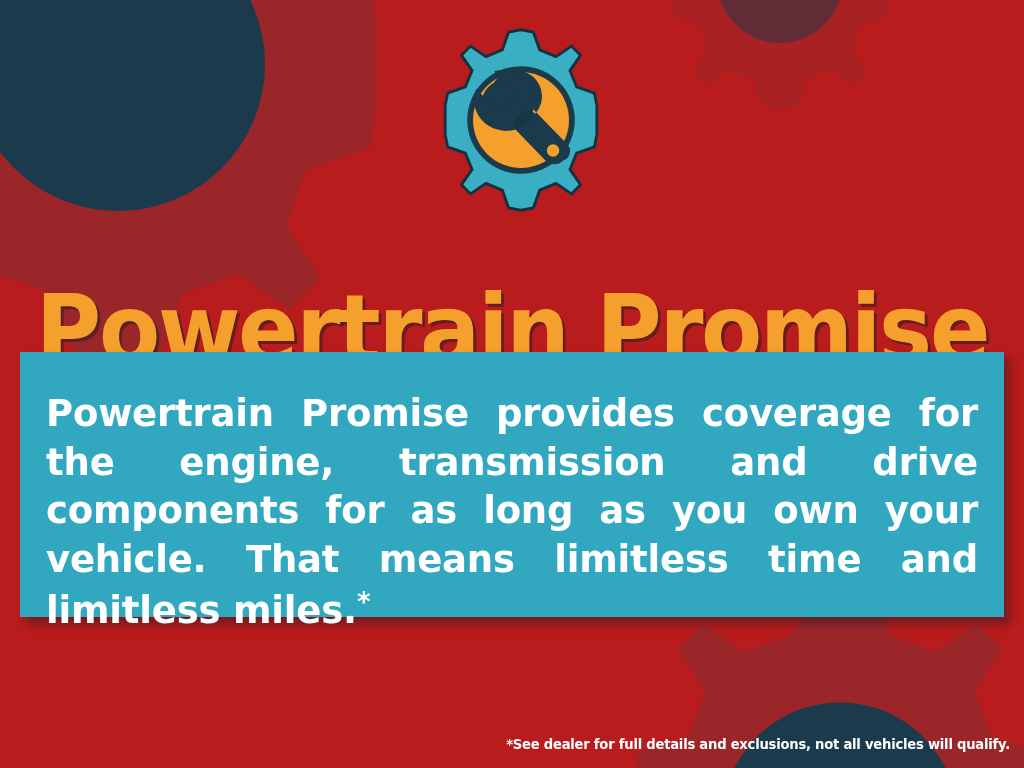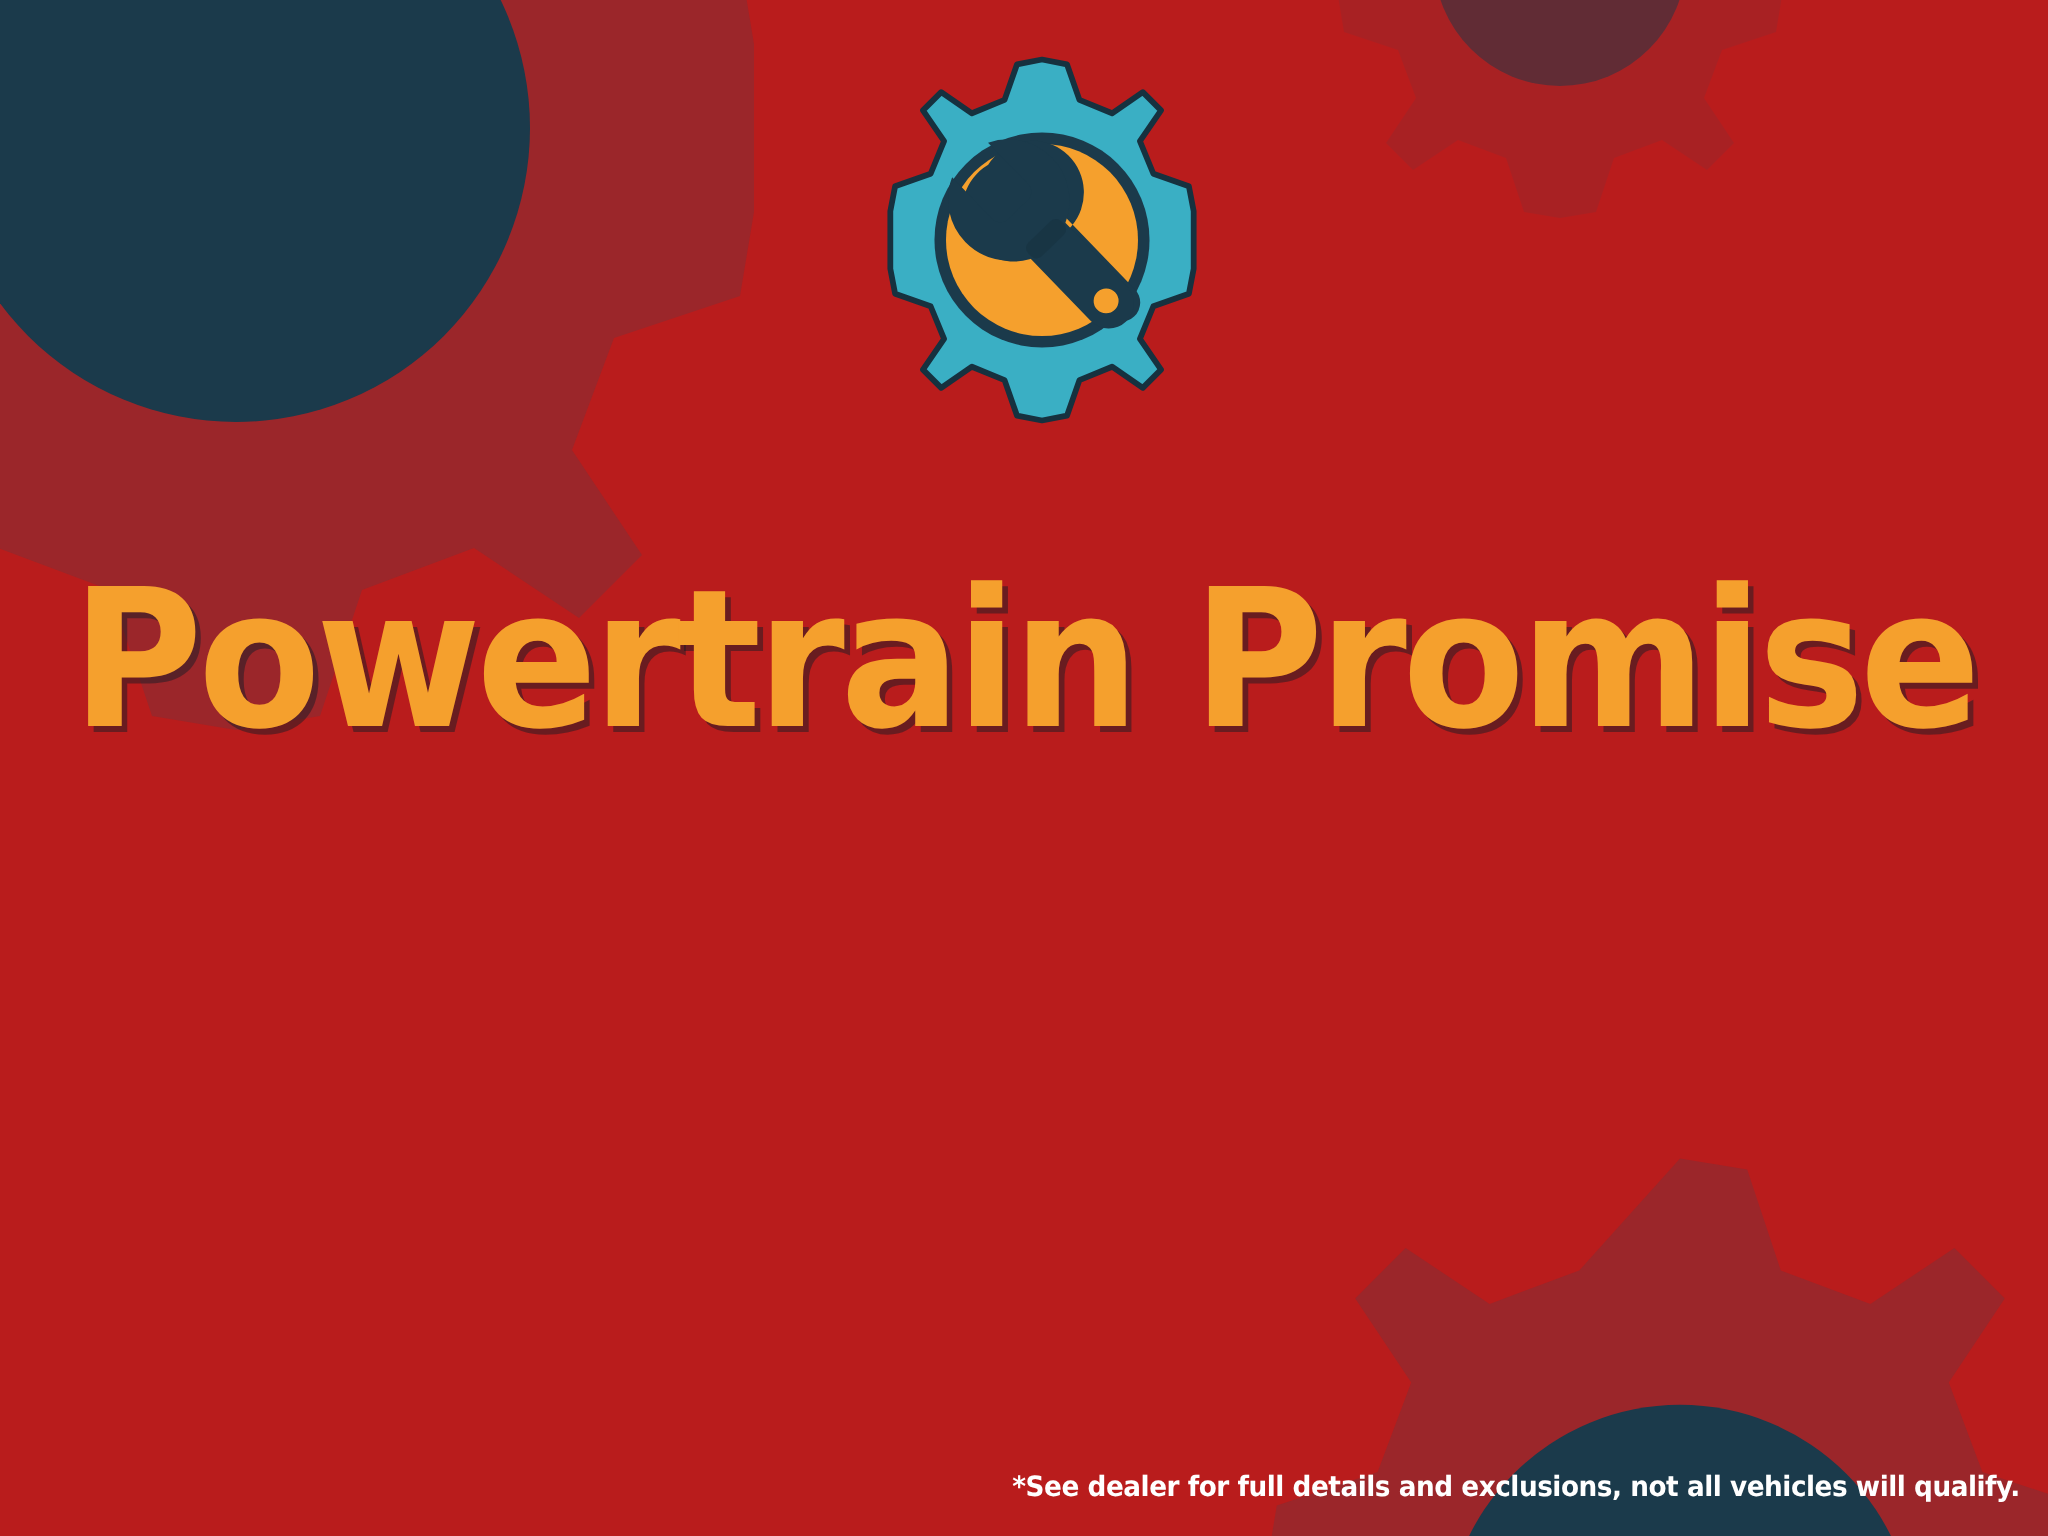--- a/index.html
+++ b/index.html
@@ -220,17 +220,20 @@
                  a32 32 0 0 0 0 -58
                  l0 30 a6 6 0 0 1 -6 6 l-14 0 a6 6 0 0 1 -6 -6 Z" fill="#1b3a4b"></path>
         <circle cx="102" cy="146" r="6.5" fill="#f5a02d"></circle>
         <rect x="90" y="96" width="24" height="10" rx="4" fill="#16313f" opacity=".55"></rect>
       </g>
     </g>
   </svg>
 
   <h1 class="title">Powertrain Promise</h1>
 
+  <div class="panel">
+    <p class="panel-text"><span>Powertrain Promise provides coverage for the engine, transmission and drive components for as long as you own your vehicle. That means limitless time and limitless miles.</span><span class="star">*</span></p>
+  </div>
 
 
   <p class="disclaimer">*See dealer for full details and exclusions, not all vehicles will qualify.</p>
 
 </div>
 
 </body></html>

